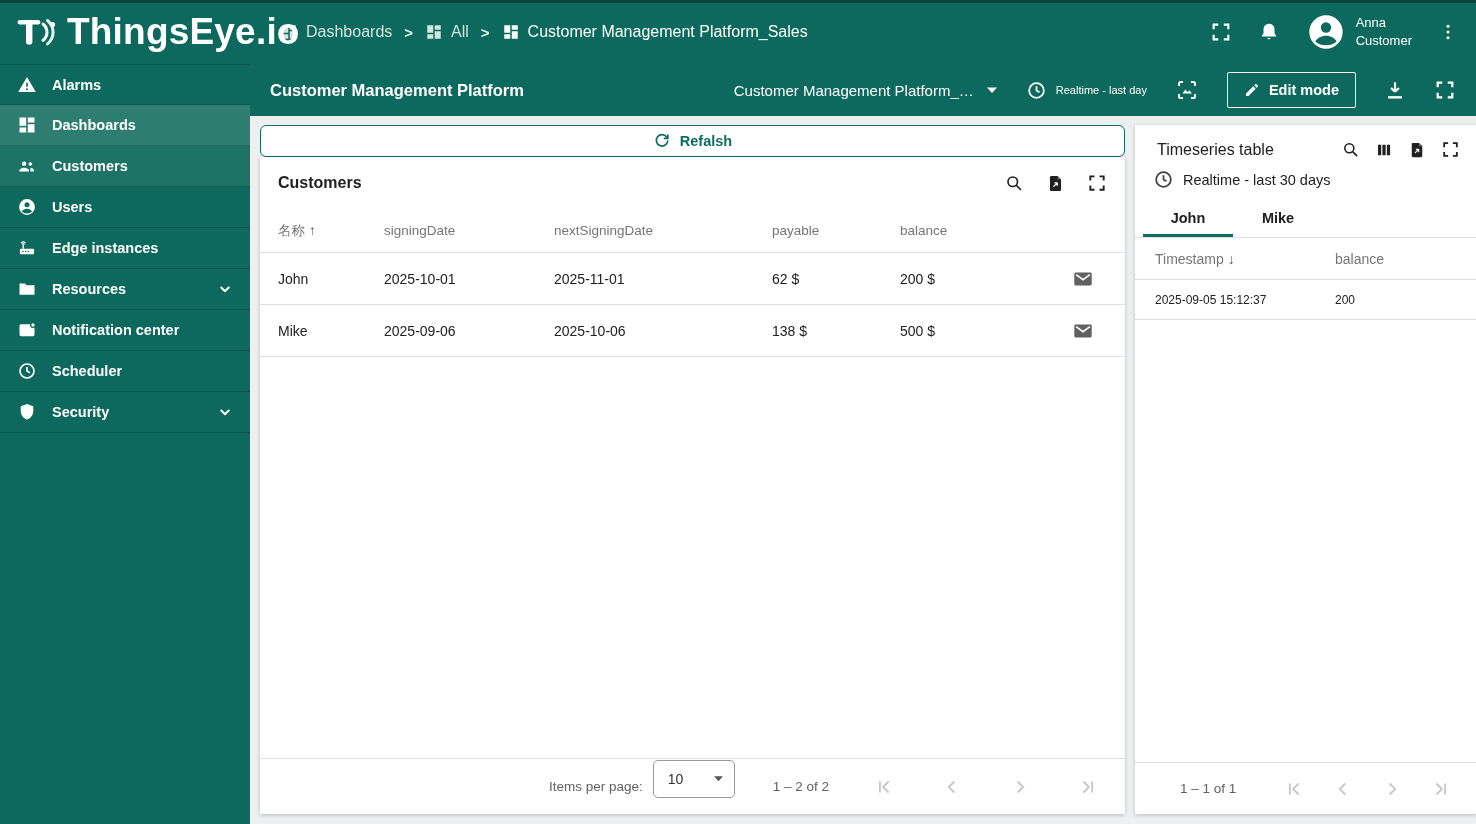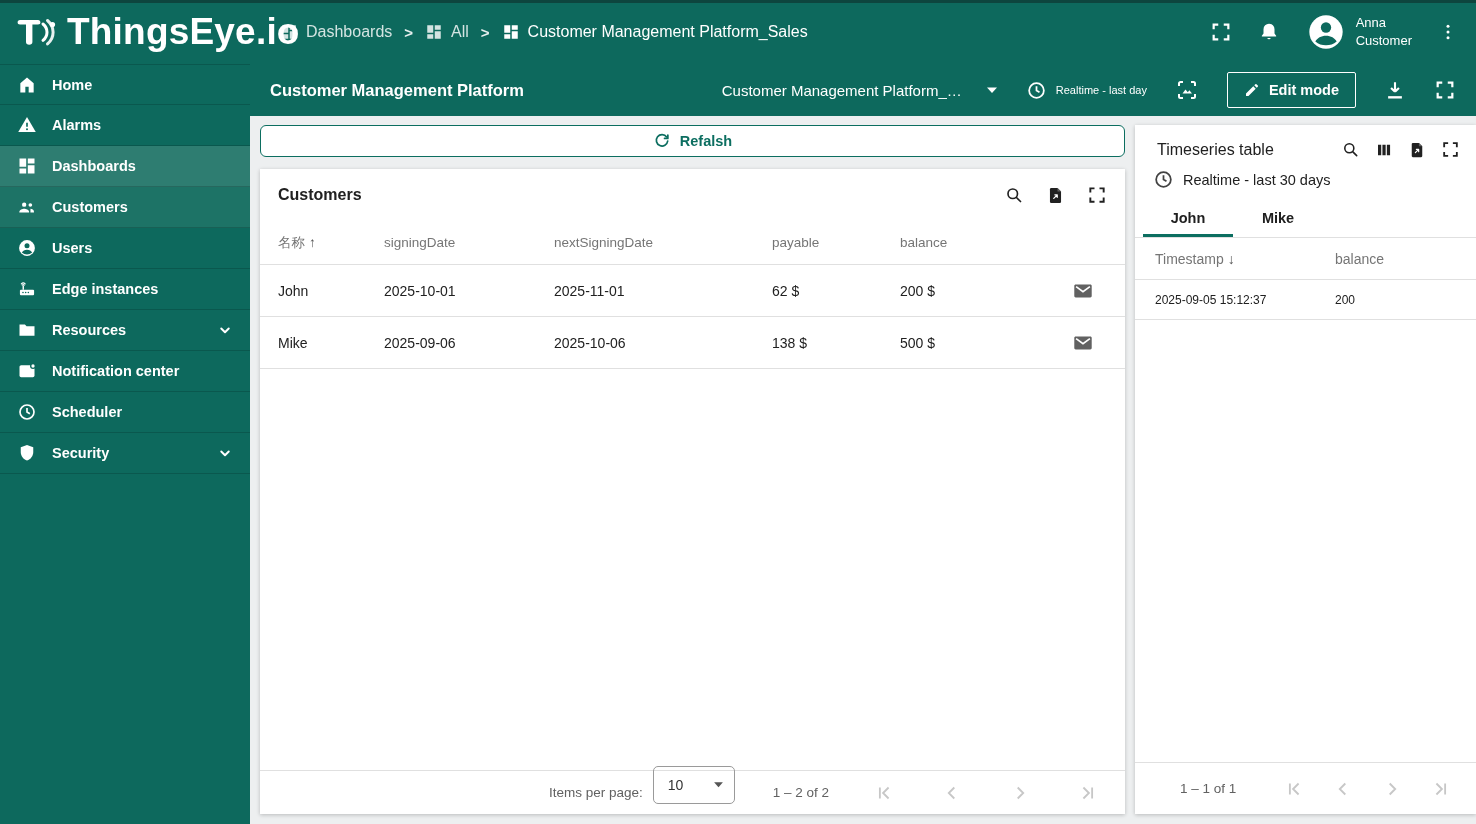--- a/index.html
+++ b/index.html
@@ -30,48 +30,48 @@
   .crumb.current{color:#fff}
   .crumb-sep{font-weight:bold;font-size:15px;color:rgba(255,255,255,.9)}
   .topbar-right{margin-left:auto;display:flex;align-items:center;gap:26px;padding-right:18px}
   .user-chip{display:flex;align-items:center;gap:10px}
   .user-name{font-size:13px;line-height:1.35;text-align:left}
 
   
   .toolbar{position:absolute;top:64px;left:250px;right:0;height:52px;background:var(--teal);display:flex;align-items:center;color:#fff;padding:0 20px;z-index:15}
   .tb-title{font-size:16.5px;font-weight:bold}
   .tb-right{margin-left:auto;display:flex;align-items:center;gap:28px}
-  .tb-select{display:flex;align-items:center;gap:24px;font-size:15px;cursor:pointer}
+  .tb-select{display:flex;align-items:center;gap:12px;font-size:15px;cursor:pointer}
   .tb-realtime{display:flex;align-items:center;gap:9px;font-size:11px}
   .edit-btn{display:flex;align-items:center;gap:9px;border:1px solid #fff;border-radius:2px;height:36px;padding:0 16px;font-size:14.5px;font-weight:bold;background:transparent;color:#fff}
 
   
   .sidebar{position:absolute;top:64px;left:0;bottom:0;width:250px;background:var(--teal);z-index:18}
   .nav-item{display:flex;align-items:center;gap:15px;height:41px;padding:0 16px 0 17px;color:#fff;font-size:14.5px;font-weight:bold;border-bottom:1px solid rgba(0,0,0,.16);cursor:pointer}
   .nav-item:first-child{border-top:1px solid rgba(0,0,0,.16)}
   .nav-item.active{background:var(--teal-active)}
   .nav-item.hl{background:var(--teal-soft)}
   .nav-chevron{margin-left:auto}
 
   
   .main{position:absolute;top:116px;left:250px;right:0;bottom:0;background:var(--bg);padding:9px 0 10px 10px;display:flex;gap:10px}
-  .main-col{width:865px;flex:none;display:flex;flex-direction:column;gap:12px;min-height:0}
+  .main-col{width:865px;flex:none;display:flex;flex-direction:column;min-height:0}
   .refresh-btn{height:32px;flex:none;background:#fff;border:1px solid var(--accent);border-radius:6px;display:flex;align-items:center;justify-content:center;gap:9px;color:var(--accent);font-weight:bold;font-size:14.5px;cursor:pointer}
   .card{background:#fff;box-shadow:0 1px 4px rgba(0,0,0,.22);display:flex;flex-direction:column;min-height:0}
   .customers-card{flex:1}
   .card-header{height:52px;flex:none;display:flex;align-items:center;padding:0 18px}
   .card-title{font-size:16px;font-weight:600;color:var(--txt)}
   .card-actions{margin-left:auto;display:flex;align-items:center;gap:22px;color:#212121}
   .thead,.trow{display:flex;align-items:center;padding:0 18px}
   .thead{height:44px;flex:none;color:var(--muted);font-size:13.5px;border-bottom:1px solid var(--line)}
   .trow{height:52px;flex:none;font-size:14px;color:var(--txt);border-bottom:1px solid var(--line)}
   .c1{width:106px}.c2{width:170px}.c3{width:218px}.c4{width:128px}.c5{flex:1}
   .c6{width:48px;display:flex;justify-content:center}
   .sort-arrow{color:#555;margin-left:4px}
-  .tfoot{margin-top:auto;flex:none;height:44px;border-top:1px solid var(--line);display:flex;align-items:center;justify-content:flex-end;padding-right:26px;color:#616161;font-size:13.5px}
+  .tfoot{margin-top:auto;flex:none;height:56px;border-top:1px solid var(--line);display:flex;align-items:center;justify-content:flex-end;padding-right:26px;color:#616161;font-size:13.5px}
   .pagesize{display:flex;align-items:center;justify-content:space-between;width:82px;height:38px;border:1px solid #9a9a9a;border-radius:5px;padding:0 10px 0 14px;margin:0 38px 16px 10px;font-size:14px;color:#333;cursor:pointer}
   .range{margin-right:44px}
   .pager{display:flex;align-items:center;gap:46px;color:var(--disabled)}
   .pager .icon{cursor:pointer}
 
   
   .right-panel{flex:1;min-width:0}
   .tp-header{display:flex;align-items:center;padding:15px 16px 2px 22px}
   .tp-title{font-size:16px;font-weight:500;color:var(--txt)}
   .tp-actions{margin-left:auto;display:flex;align-items:center;gap:15px;color:#212121}
@@ -213,28 +213,20 @@
       <svg width="22" height="22" viewBox="0 0 24 24" fill="none" stroke="#fff" stroke-width="2.4">
           <path d="M4 9V4h5M15 4h5v5M20 15v5h-5M9 20H4v-5"></path>
         </svg>
     </span>
   </div>
 </div>
 
 <aside class="sidebar">
   <div class="nav-item">
     <span class="icon">
-      <svg width="20" height="20" viewBox="0 0 24 24" fill="#fff">
-          <path d="M12 3 4 10v11h6v-7h4v7h6V10z"></path>
-        </svg>
-    </span>
-    <span>Home</span>
-  </div>
-  <div class="nav-item">
-    <span class="icon">
       <svg width="20" height="20" viewBox="0 0 24 24">
           <path d="M12 2.5 1.5 20.5h21z" fill="#fff"></path>
           <path d="M11 9.2h2v5h-2z" fill="#0d695d"></path>
           <circle cx="12" cy="17" r="1.2" fill="#0d695d"></circle>
         </svg>
     </span>
     <span>Alarms</span>
   </div>
   <div class="nav-item active">
     <span class="icon">

